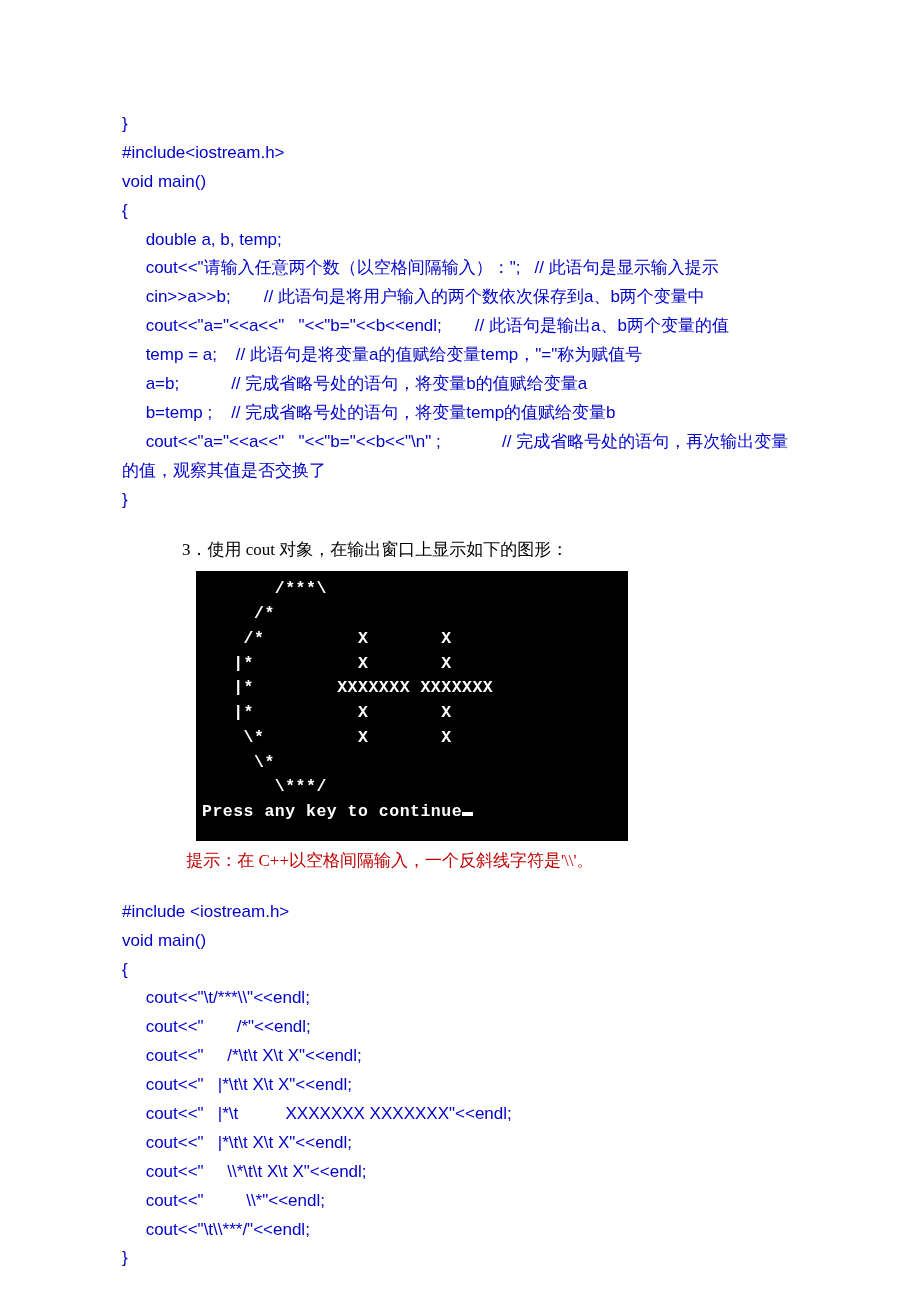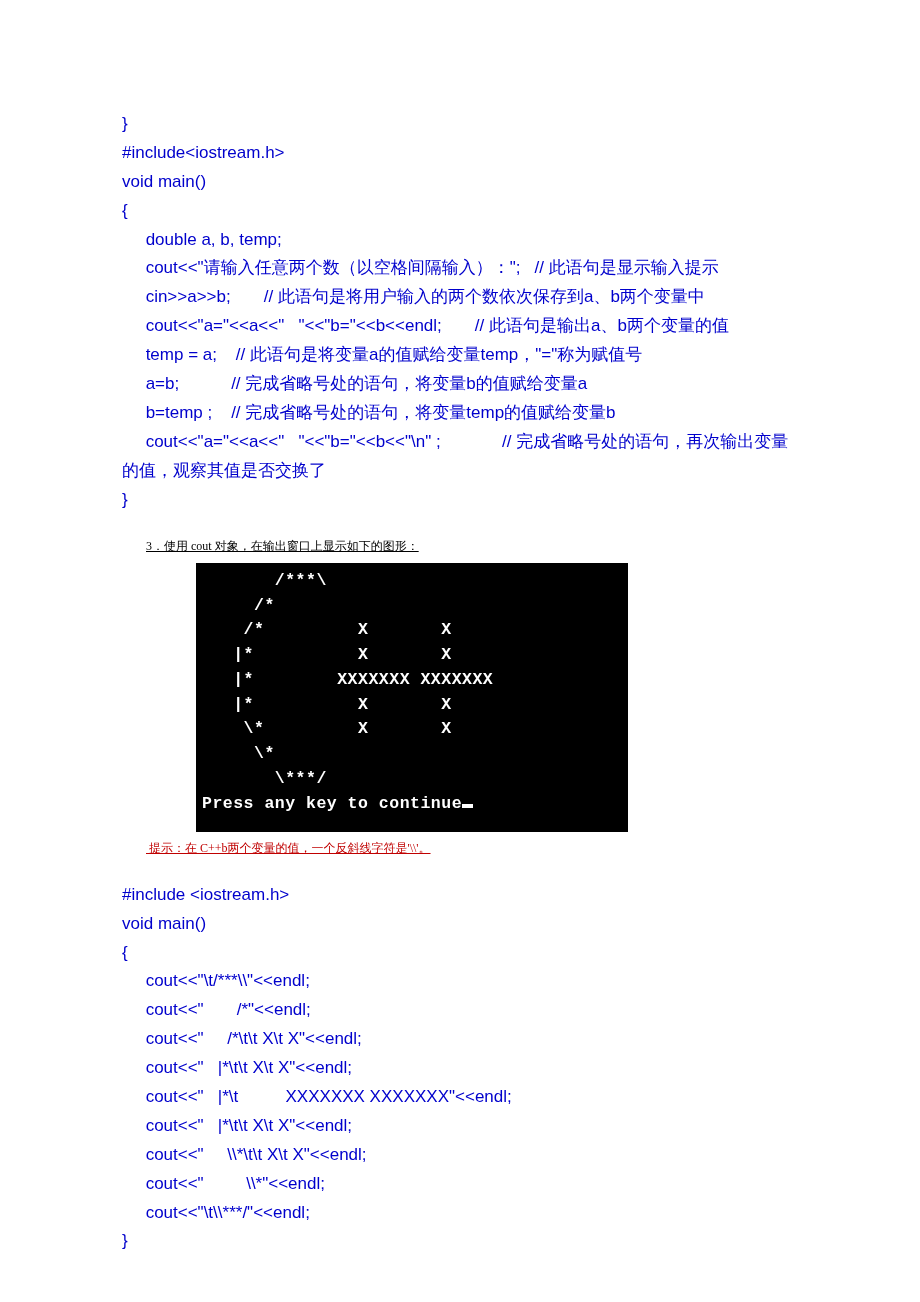--- a/index.html
+++ b/index.html
@@ -3,21 +3,21 @@
   <meta charset="utf-8">
   <style>
     * { margin:0; padding:0; box-sizing:border-box; }
     body {
       background:#fff; width:920px; height:1302px;
       font-family:"SimSun","Times New Roman",serif;
       font-size:17px; color:#000; padding:110px 122px 0 122px;
     }
     .code1, .code2 { color:#0000cc; font-family:Arial,"SimSun",sans-serif;
       font-size:17px; line-height:1.7; white-space:pre-wrap; }
-    .q3, .hint { font-size:12px; line-height:1.7; white-space:pre; margin-left:24px;text-decoration:underline; }
+    .q3, .hint { font-size:17px; line-height:1.7; white-space:pre; margin-left:60px; }
     .hint { color:#c00000; }
     .console { background:#000; color:#fff; font-family:"Courier New",monospace;
       font-size:16.5px; font-weight:bold; line-height:1.5; padding:6px 8px 16px 6px;
       margin:6px 0 6px 74px; width:432px; white-space:pre; letter-spacing:0.5px; }
     .cursor { display:inline-block; width:11px; height:4px; background:#fff; vertical-align:0; }
   </style>
 </head>
 <body>
 
 <div class="code1">}
@@ -38,21 +38,21 @@
 <div class="console"><span>       /***\
      /*
     /*         X       X
    |*          X       X
    |*        XXXXXXX XXXXXXX
    |*          X       X
     \*         X       X
      \*
        \***/
 Press any key to continue</span><span class="cursor"></span></div>
-<div class="hint"> 提示：在 C++b两个变量的值，一个反斜线字符是'\\'。</div>
+<div class="hint"> 提示：在 C++以空格间隔输入，一个反斜线字符是'\\'。</div>
 <div style="height:22px"></div>
 <div class="code2">#include &lt;iostream.h&gt;
 void main()
 {
      cout&lt;&lt;"\t/***\\"&lt;&lt;endl;
      cout&lt;&lt;"       /*"&lt;&lt;endl;
      cout&lt;&lt;"     /*\t\t X\t X"&lt;&lt;endl;
      cout&lt;&lt;"   |*\t\t X\t X"&lt;&lt;endl;
      cout&lt;&lt;"   |*\t          XXXXXXX XXXXXXX"&lt;&lt;endl;
      cout&lt;&lt;"   |*\t\t X\t X"&lt;&lt;endl;

